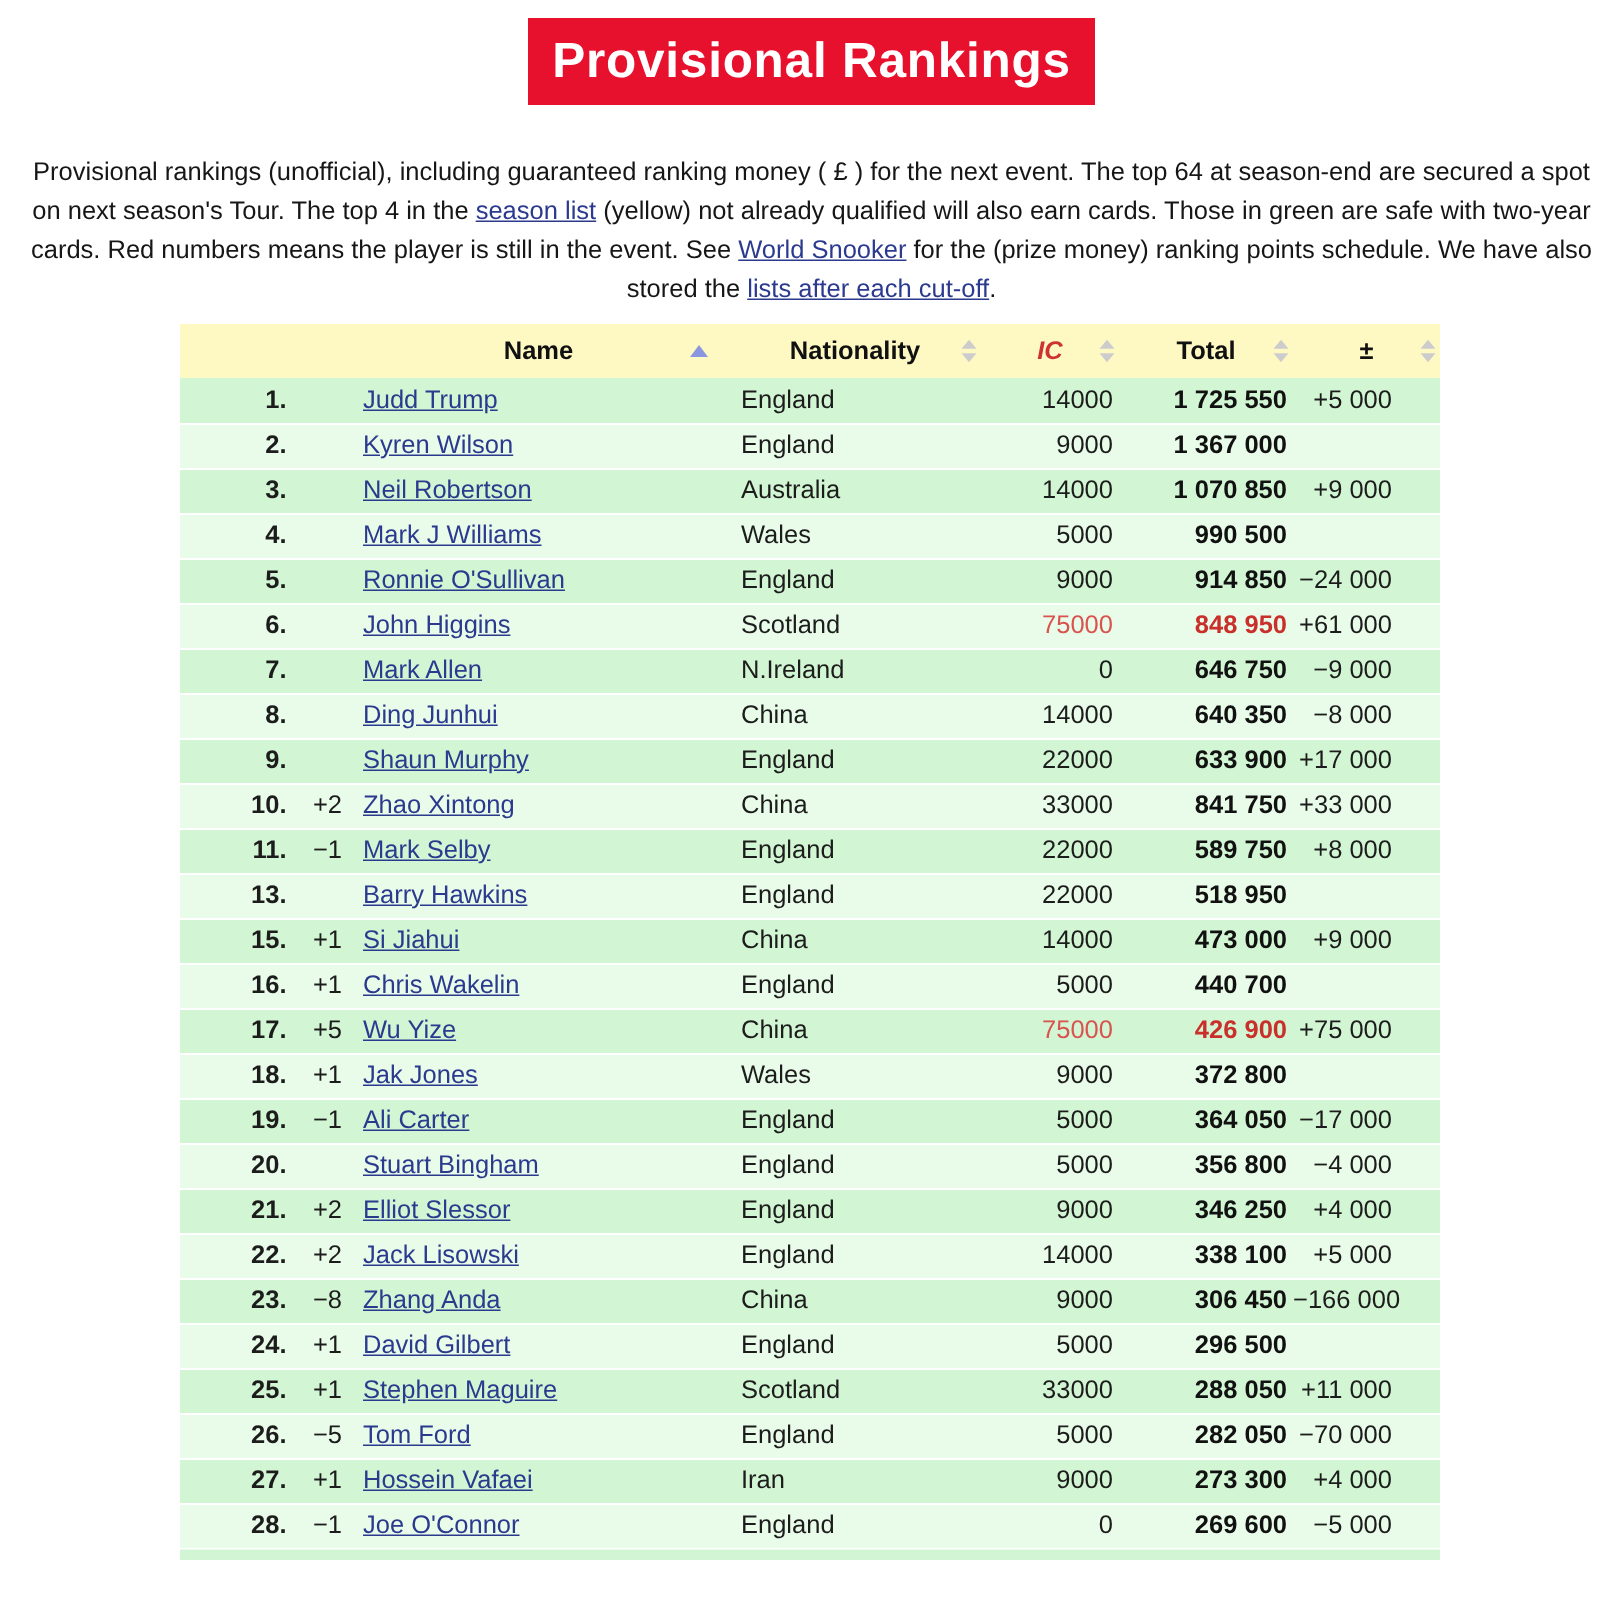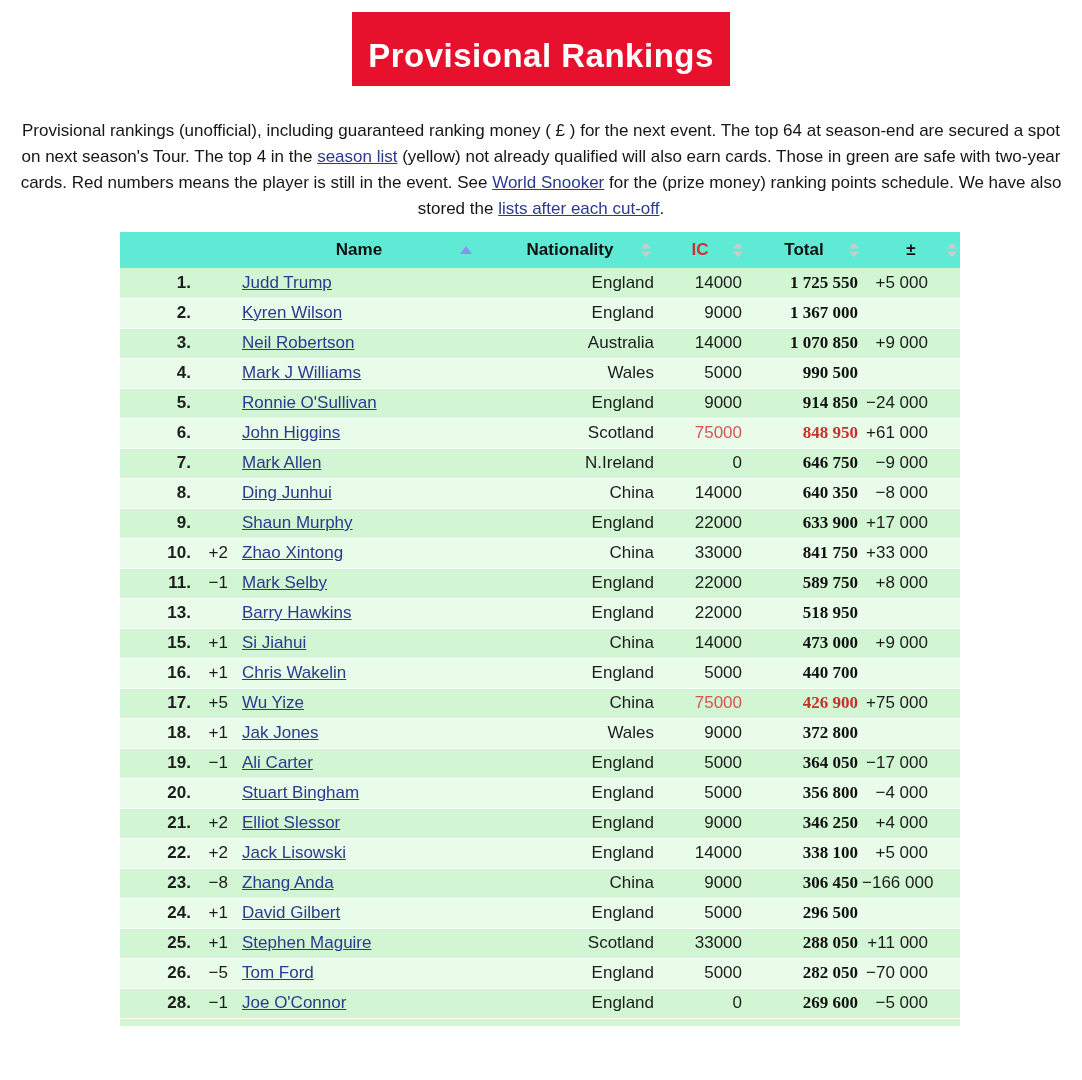--- a/index.html
+++ b/index.html
@@ -12,21 +12,21 @@
   .page { padding-top: 12px; }
 
   
   .title-wrap { text-align: center; }
   .title {
     display: inline-block;
     background: #e8112d;
     color: #ffffff;
     font-size: 33px;
     font-weight: bold;
-    padding: 25px 16px 11px 16px;
+    padding: 9px 16px 11px 16px;
     letter-spacing: 0.5px;
   }
 
   
   .intro {
     max-width: 1046px;
     margin: 32px auto 0 auto;
     text-align: center;
     font-size: 17px;
     line-height: 26px;
@@ -46,30 +46,30 @@
   col.c-rank   { width: 76px; }
   col.c-move   { width: 36px; }
   col.c-name   { width: 254px; }
   col.c-nat    { width: 168px; }
   col.c-ic     { width: 92px; }
   col.c-total  { width: 116px; }
   col.c-change { width: 98px; }
 
   thead th {
     height: 36px;
-    background: #5eead4;
+    background: #fef9c3;
     font-weight: bold;
     color: #111;
     position: relative;
     text-align: center;
     vertical-align: middle;
     cursor: pointer;
     white-space: nowrap;
   }
-  thead th.h-ic .hdr-label { color: #cc3333; }
+  thead th.h-ic .hdr-label { color: #cc3333; font-style: italic; }
 
   .sort-asc {
     position: absolute; right: 14px; top: 50%; margin-top: -4px;
     width: 0; height: 0;
     border-left: 6px solid transparent;
     border-right: 6px solid transparent;
     border-bottom: 8px solid #8a97e0;
   }
   .sort-both {
     position: absolute; right: 3px; top: 50%; transform: translateY(-50%);
@@ -87,23 +87,23 @@
   }
 
   tbody tr { height: 30px; border-bottom: 1px solid #ffffff; }
   tbody tr:nth-child(odd)  td { background: #d2f5d3; }
   tbody tr:nth-child(even) td { background: #e9fce9; }
   tbody td { vertical-align: middle; white-space: nowrap; overflow: hidden; }
 
   td.td-rank   { text-align: right; padding-right: 5px;  font-weight: bold; color: #1c1c1c; }
   td.td-move   { text-align: right; padding-right: 4px;  color: #1c1c1c; }
   td.td-name   { text-align: left;  padding-left: 10px; }
-  td.td-nat    { text-align: right;  padding-left: 8px;   color: #1c1c1c; }
+  td.td-nat    { text-align: left;  padding-left: 8px;   color: #1c1c1c; }
   td.td-ic     { text-align: right; padding-right: 4px;  color: #1c1c1c; }
-  td.td-total  { text-align: right; padding-right: 4px;  font-weight: bold; color: #111; font-family: Liberation Serif, serif; }
+  td.td-total  { text-align: right; padding-right: 4px;  font-weight: bold; color: #111; }
   td.td-change { text-align: right; padding-right: 32px; color: #1c1c1c; }
 
   td.red-ic    { color: #d9534f; }
   td.red-total { color: #c9302c; }
 
   .row-sliver {
     margin-left: 120px;
     width: 840px;
     height: 7px;
     background: #d2f5d3;
@@ -379,20 +379,29 @@
         <tr>
           <td class="td-rank">26.</td>
           <td class="td-move">−5</td>
           <td class="td-name"><a>Tom Ford</a></td>
           <td class="td-nat">England</td>
           <td class="td-ic">5000</td>
           <td class="td-total">282 050</td>
           <td class="td-change">−70 000</td>
         </tr>
         <tr>
+          <td class="td-rank">27.</td>
+          <td class="td-move">+1</td>
+          <td class="td-name"><a>Hossein Vafaei</a></td>
+          <td class="td-nat">Iran</td>
+          <td class="td-ic">9000</td>
+          <td class="td-total">273 300</td>
+          <td class="td-change">+4 000</td>
+        </tr>
+        <tr>
           <td class="td-rank">28.</td>
           <td class="td-move">−1</td>
           <td class="td-name"><a>Joe O'Connor</a></td>
           <td class="td-nat">England</td>
           <td class="td-ic">0</td>
           <td class="td-total">269 600</td>
           <td class="td-change">−5 000</td>
         </tr>
       </tbody>
   </table>

